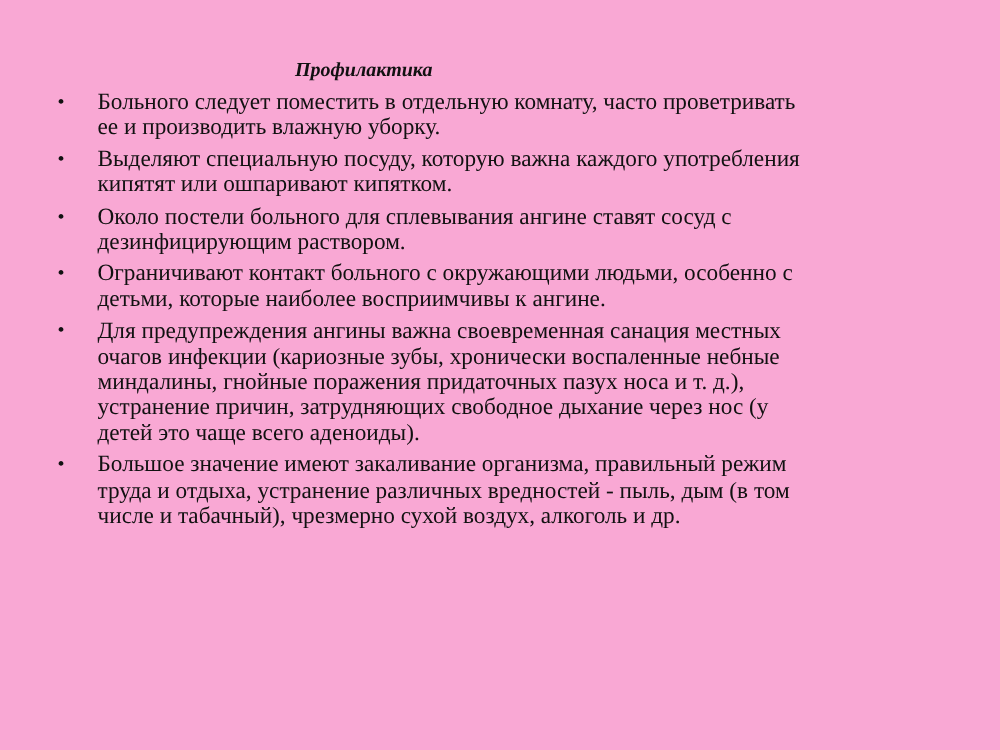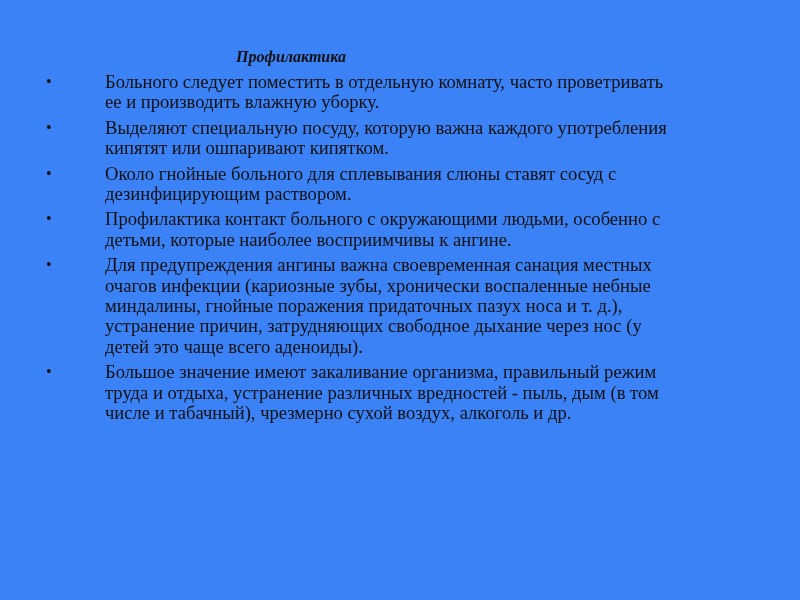--- a/index.html
+++ b/index.html
@@ -12,21 +12,21 @@
       height: 600px;
       position: relative;
       overflow: hidden;
       font-family: "Liberation Serif", "DejaVu Serif", serif;
       color: #111111;
     }
     .slide {
       position: absolute;
       left: 0; top: 0;
       width: 800px; height: 600px;
-      background: #3b82f6;
+      background: #f9a8d4;
     }
     .title {
       position: absolute;
       left: 236px;
       top: 48px;
       font-size: 16px;
       font-weight: bold;
       font-style: italic;
       line-height: 18px;
       white-space: nowrap;
@@ -51,21 +51,20 @@
       position: absolute;
       left: 0;
       top: 0;
       width: 10px;
       font-size: 16px;
       line-height: 20.4px;
     }
     .bullet .text {
       display: block;
       white-space: pre-line;
-      margin-left: 27px;
     }
   </style>
 </head>
 <body>
 
 <div class="slide">
   <div class="title">Профилактика</div>
 
   <ul class="bullets">
     <li class="bullet">
@@ -73,26 +72,26 @@
       <span class="text">Больного следует поместить в отдельную комнату, часто проветривать
 ее и производить влажную уборку.</span>
     </li>
     <li class="bullet">
       <span class="dot">•</span>
       <span class="text">Выделяют специальную посуду, которую важна каждого употребления
 кипятят или ошпаривают кипятком.</span>
     </li>
     <li class="bullet">
       <span class="dot">•</span>
-      <span class="text">Около гнойные больного для сплевывания слюны ставят сосуд с
+      <span class="text">Около постели больного для сплевывания ангине ставят сосуд с
 дезинфицирующим раствором.</span>
     </li>
     <li class="bullet">
       <span class="dot">•</span>
-      <span class="text">Профилактика контакт больного с окружающими людьми, особенно с
+      <span class="text">Ограничивают контакт больного с окружающими людьми, особенно с
 детьми, которые наиболее восприимчивы к  ангине.</span>
     </li>
     <li class="bullet">
       <span class="dot">•</span>
       <span class="text">Для предупреждения ангины важна своевременная санация местных
 очагов инфекции (кариозные зубы, хронически воспаленные небные
 миндалины, гнойные поражения придаточных пазух носа и т. д.),
 устранение причин, затрудняющих свободное дыхание через нос (у
 детей это чаще всего аденоиды).</span>
     </li>

